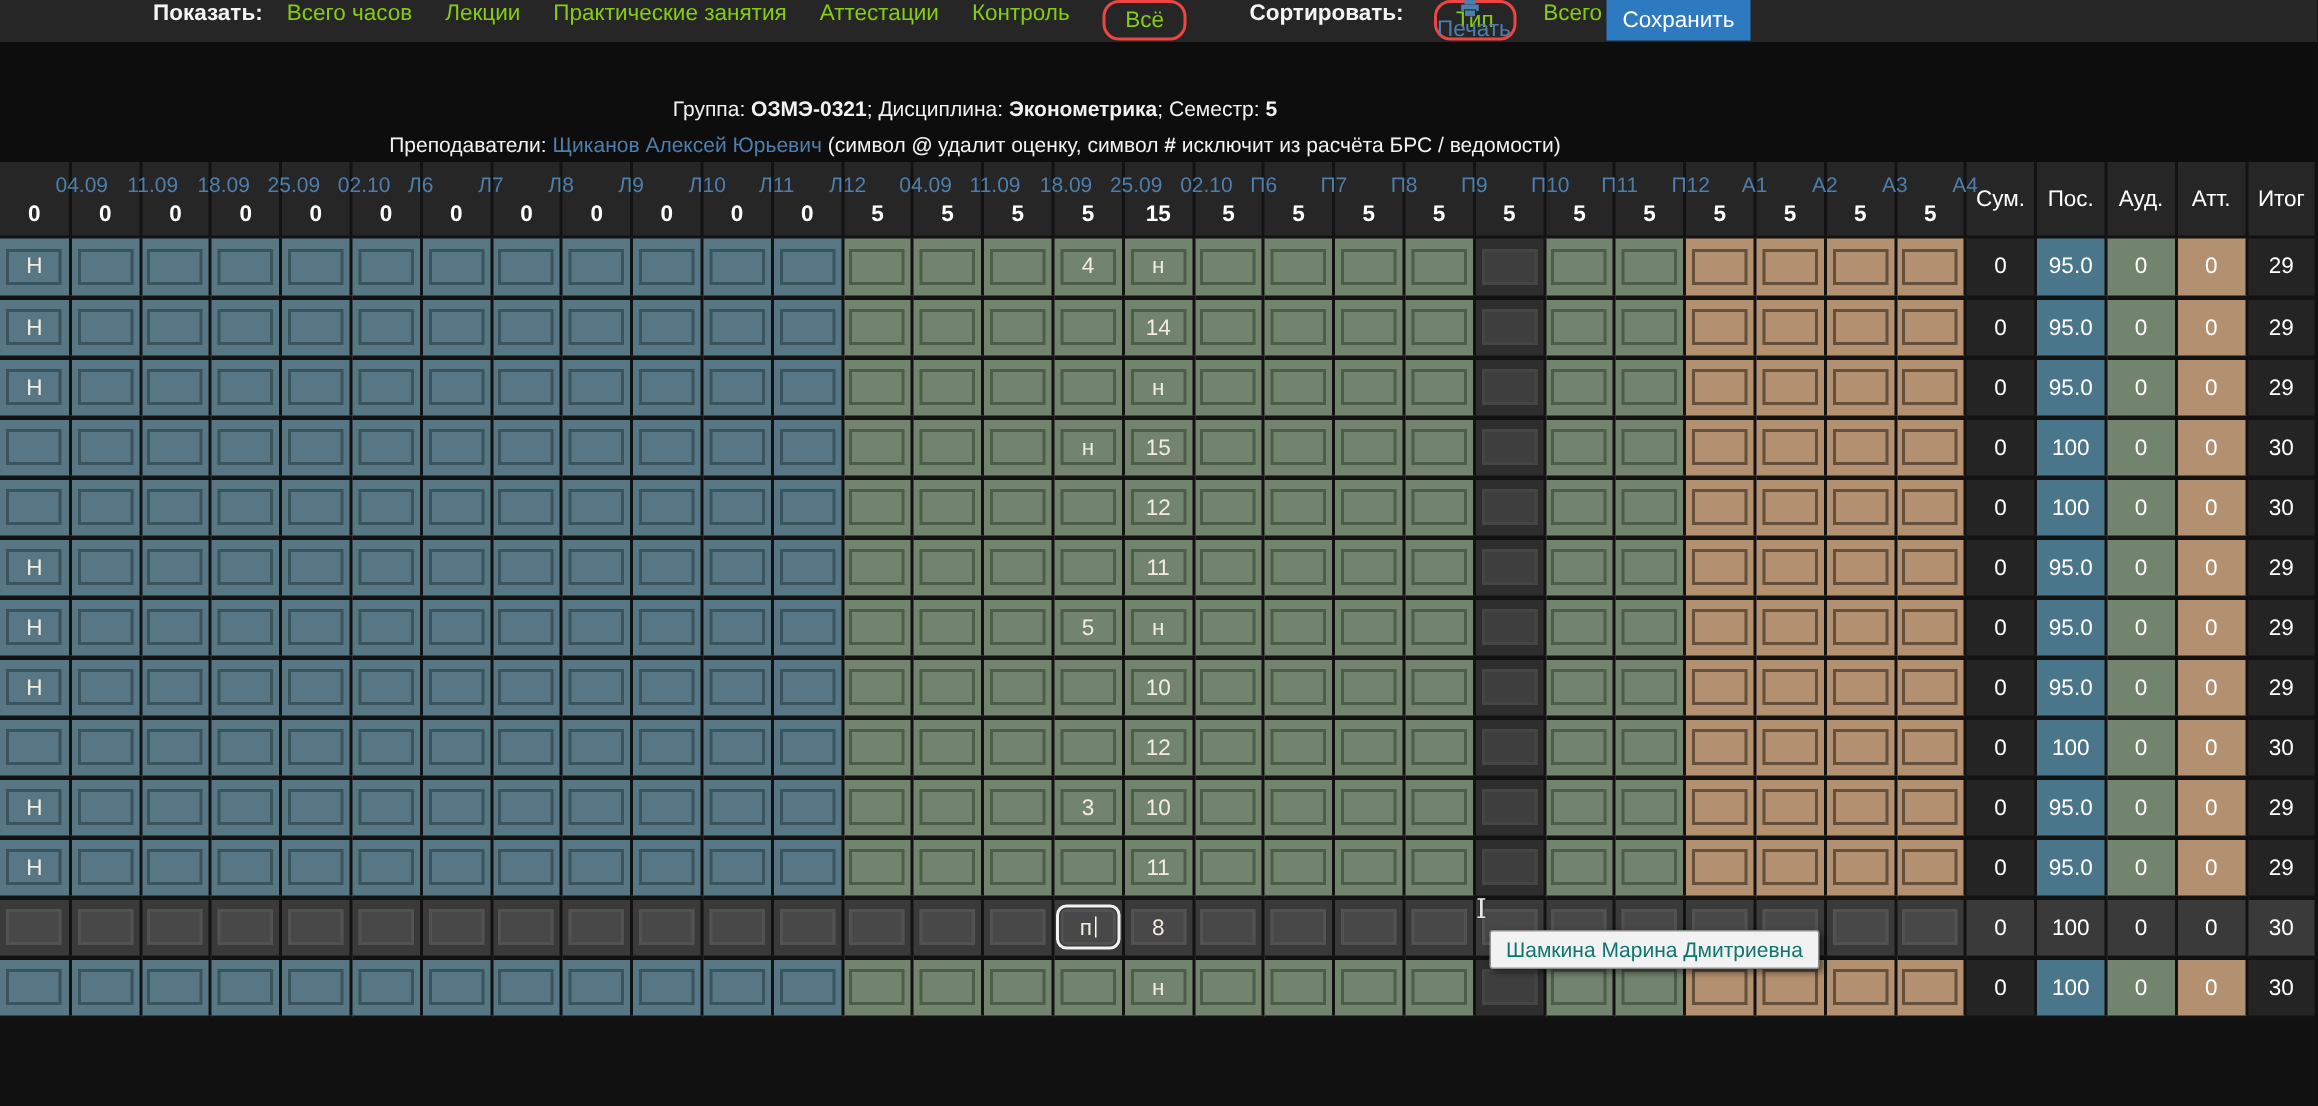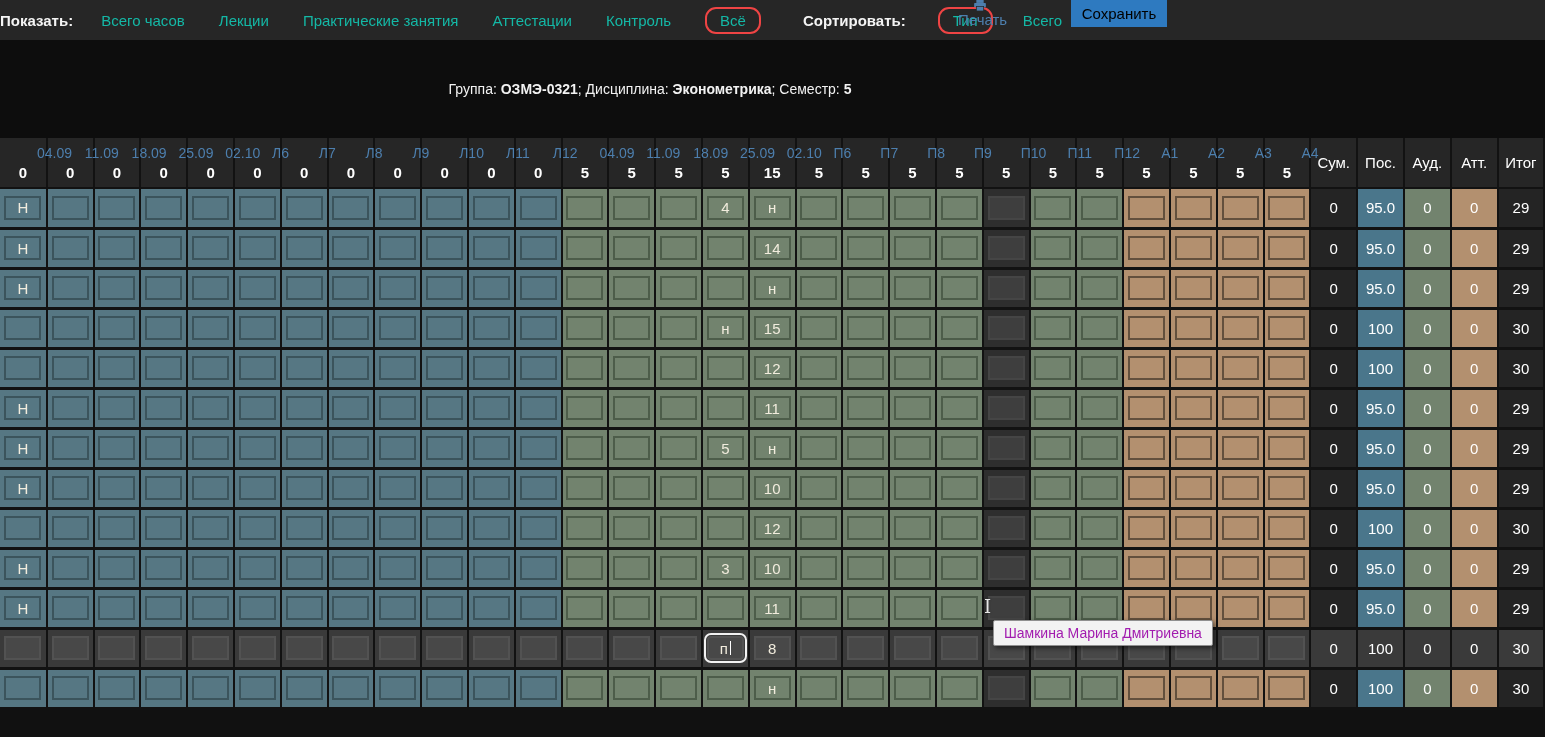--- a/index.html
+++ b/index.html
@@ -1,32 +1,32 @@
 <!DOCTYPE html>
 <html><head>
 <meta charset="utf-8">
 <style>
   * { box-sizing: border-box; margin: 0; padding: 0; }
   html,body { width:1545px; height:737px; overflow:hidden; background:#111;
               font-family:"Liberation Sans", sans-serif; }
   
-  .toolbar { position:relative; height:40px; background:#262626; display:flex;
-             align-items:center; color:#ececec; font-size:15px; }
+  .toolbar { position:relative; height:28px; background:#262626; display:flex;
+             align-items:flex-start; padding-left:102px; color:#ececec; font-size:15px; }
   .toolbar .lbl { font-weight:bold; color:#f4f4f4; margin-right:16px; }
-  .tlink { color:#14b8a6; margin-right:22px; cursor:pointer; white-space:nowrap;margin-left:12px; }
+  .tlink { color:#84cc16; margin-right:22px; cursor:pointer; white-space:nowrap; }
   .boxed { border:2px solid #ef4444; border-radius:11px; padding:3px 13px; margin-right:18px; }
   .sortlbl { font-weight:bold; color:#f4f4f4; margin-left:24px; margin-right:20px; }
   .printwrap { position:absolute; left:958px; top:0; height:28px; display:flex; align-items:center; color:#4d7fae;flex-direction:column; }
   .printwrap svg { margin-right:6px; }
   .savebtn { position:absolute; left:1071px; top:-1px; width:96px; height:28px;
-             background:#2e7ac0; color:#000000; border:none; font-size:15px;
+             background:#2e7ac0; color:#ffffff; border:none; font-size:15px;
              font-family:"Liberation Sans", sans-serif; cursor:pointer; }
   
-  .infoband { height:98px; background:#0d0d0d; color:#f2f2f2; font-size:14px;
-              display:flex; flex-direction:column; justify-content:center; }
+  .infoband { height:80px; background:#0d0d0d; color:#f2f2f2; font-size:14px;
+              display:flex; flex-direction:column; justify-content:flex-end; }
   .info-inner { width:1300px; text-align:center; line-height:24px; }
   .info-inner .b { font-weight:bold; }
   .tlink2 { color:#4d7fae; cursor:pointer; }
   
   table { border-collapse:collapse; table-layout:fixed; width:1545px; }
   th, td { width:46.8px; padding:0; text-align:center; vertical-align:middle;
            border-right:2px solid #121212; border-bottom:3px solid #121212; }
   th { height:50px; background:#262626; border-bottom:2px solid #121212; }
   th .dlbl { font-size:14px; font-weight:normal; color:#4d7fae;margin-left:37px; }
   th .hrs  { font-size:15px; font-weight:bold; color:#fff; margin-top:3px; }
@@ -47,21 +47,21 @@
   td.excl-col { background:#2e2e2e; }
   td.excl-col .inp { background:#3e3e3e; border-color:#454545; }
   tr.excl-row td.cell { background:#3a3a3a; color:#fff; }
   tr.excl-row td .inp { background:#484848; border-color:#525252; }
   .inp.focused { background:#3e3e3e; border-color:#1c1c1c; border-radius:4px;
                  outline:2px solid #f2f2f2; outline-offset:1px; }
   .inp.focused::after { content:""; display:inline-block; width:1px; height:14px;
                         background:#fff; margin-left:2px; }
   
   .tooltip { position:absolute; left:993px; top:620px; background:#f2f2f2;
-             border:1px solid #8f8f8f; color:#a21caf; font-size:14px;
+             border:1px solid #8f8f8f; color:#0f766e; font-size:14px;
              padding:4px 10px; border-radius:2px; white-space:nowrap;
              box-shadow:2px 2px 5px rgba(0,0,0,.55); z-index:20; }
   .ibeam { position:absolute; left:984px; top:596px; z-index:21; color:#e6e6e6;
            font-family:"DejaVu Serif", serif; font-size:18px;
            text-shadow:0 0 2px #222; }
 </style>
 </head>
 <body>
 
 <div class="toolbar">
@@ -83,20 +83,23 @@
     </svg>
     <span>Печать</span>
   </span>
   <button class="savebtn">Сохранить</button>
 </div>
 
 <div class="infoband">
   <div class="info-inner">
     <span>Группа: </span><span class="b">ОЗМЭ-0321</span><span>; </span><span>Дисциплина: </span><span class="b">Эконометрика</span><span>; </span><span>Семестр: </span><span class="b">5</span>
   </div>
+  <div class="info-inner">
+    <span>Преподаватели: </span><span class="tlink2">Щиканов Алексей Юрьевич</span><span> (символ </span><span class="b">@</span><span> удалит оценку, символ </span><span class="b">#</span><span> исключит из расчёта БРС / ведомости)</span>
+  </div>
 </div>
 
 <table>
   <thead>
       <tr>
         <th>
           <div class="dlbl">04.09</div>
           <div class="hrs">0</div>
         </th>
         <th>

